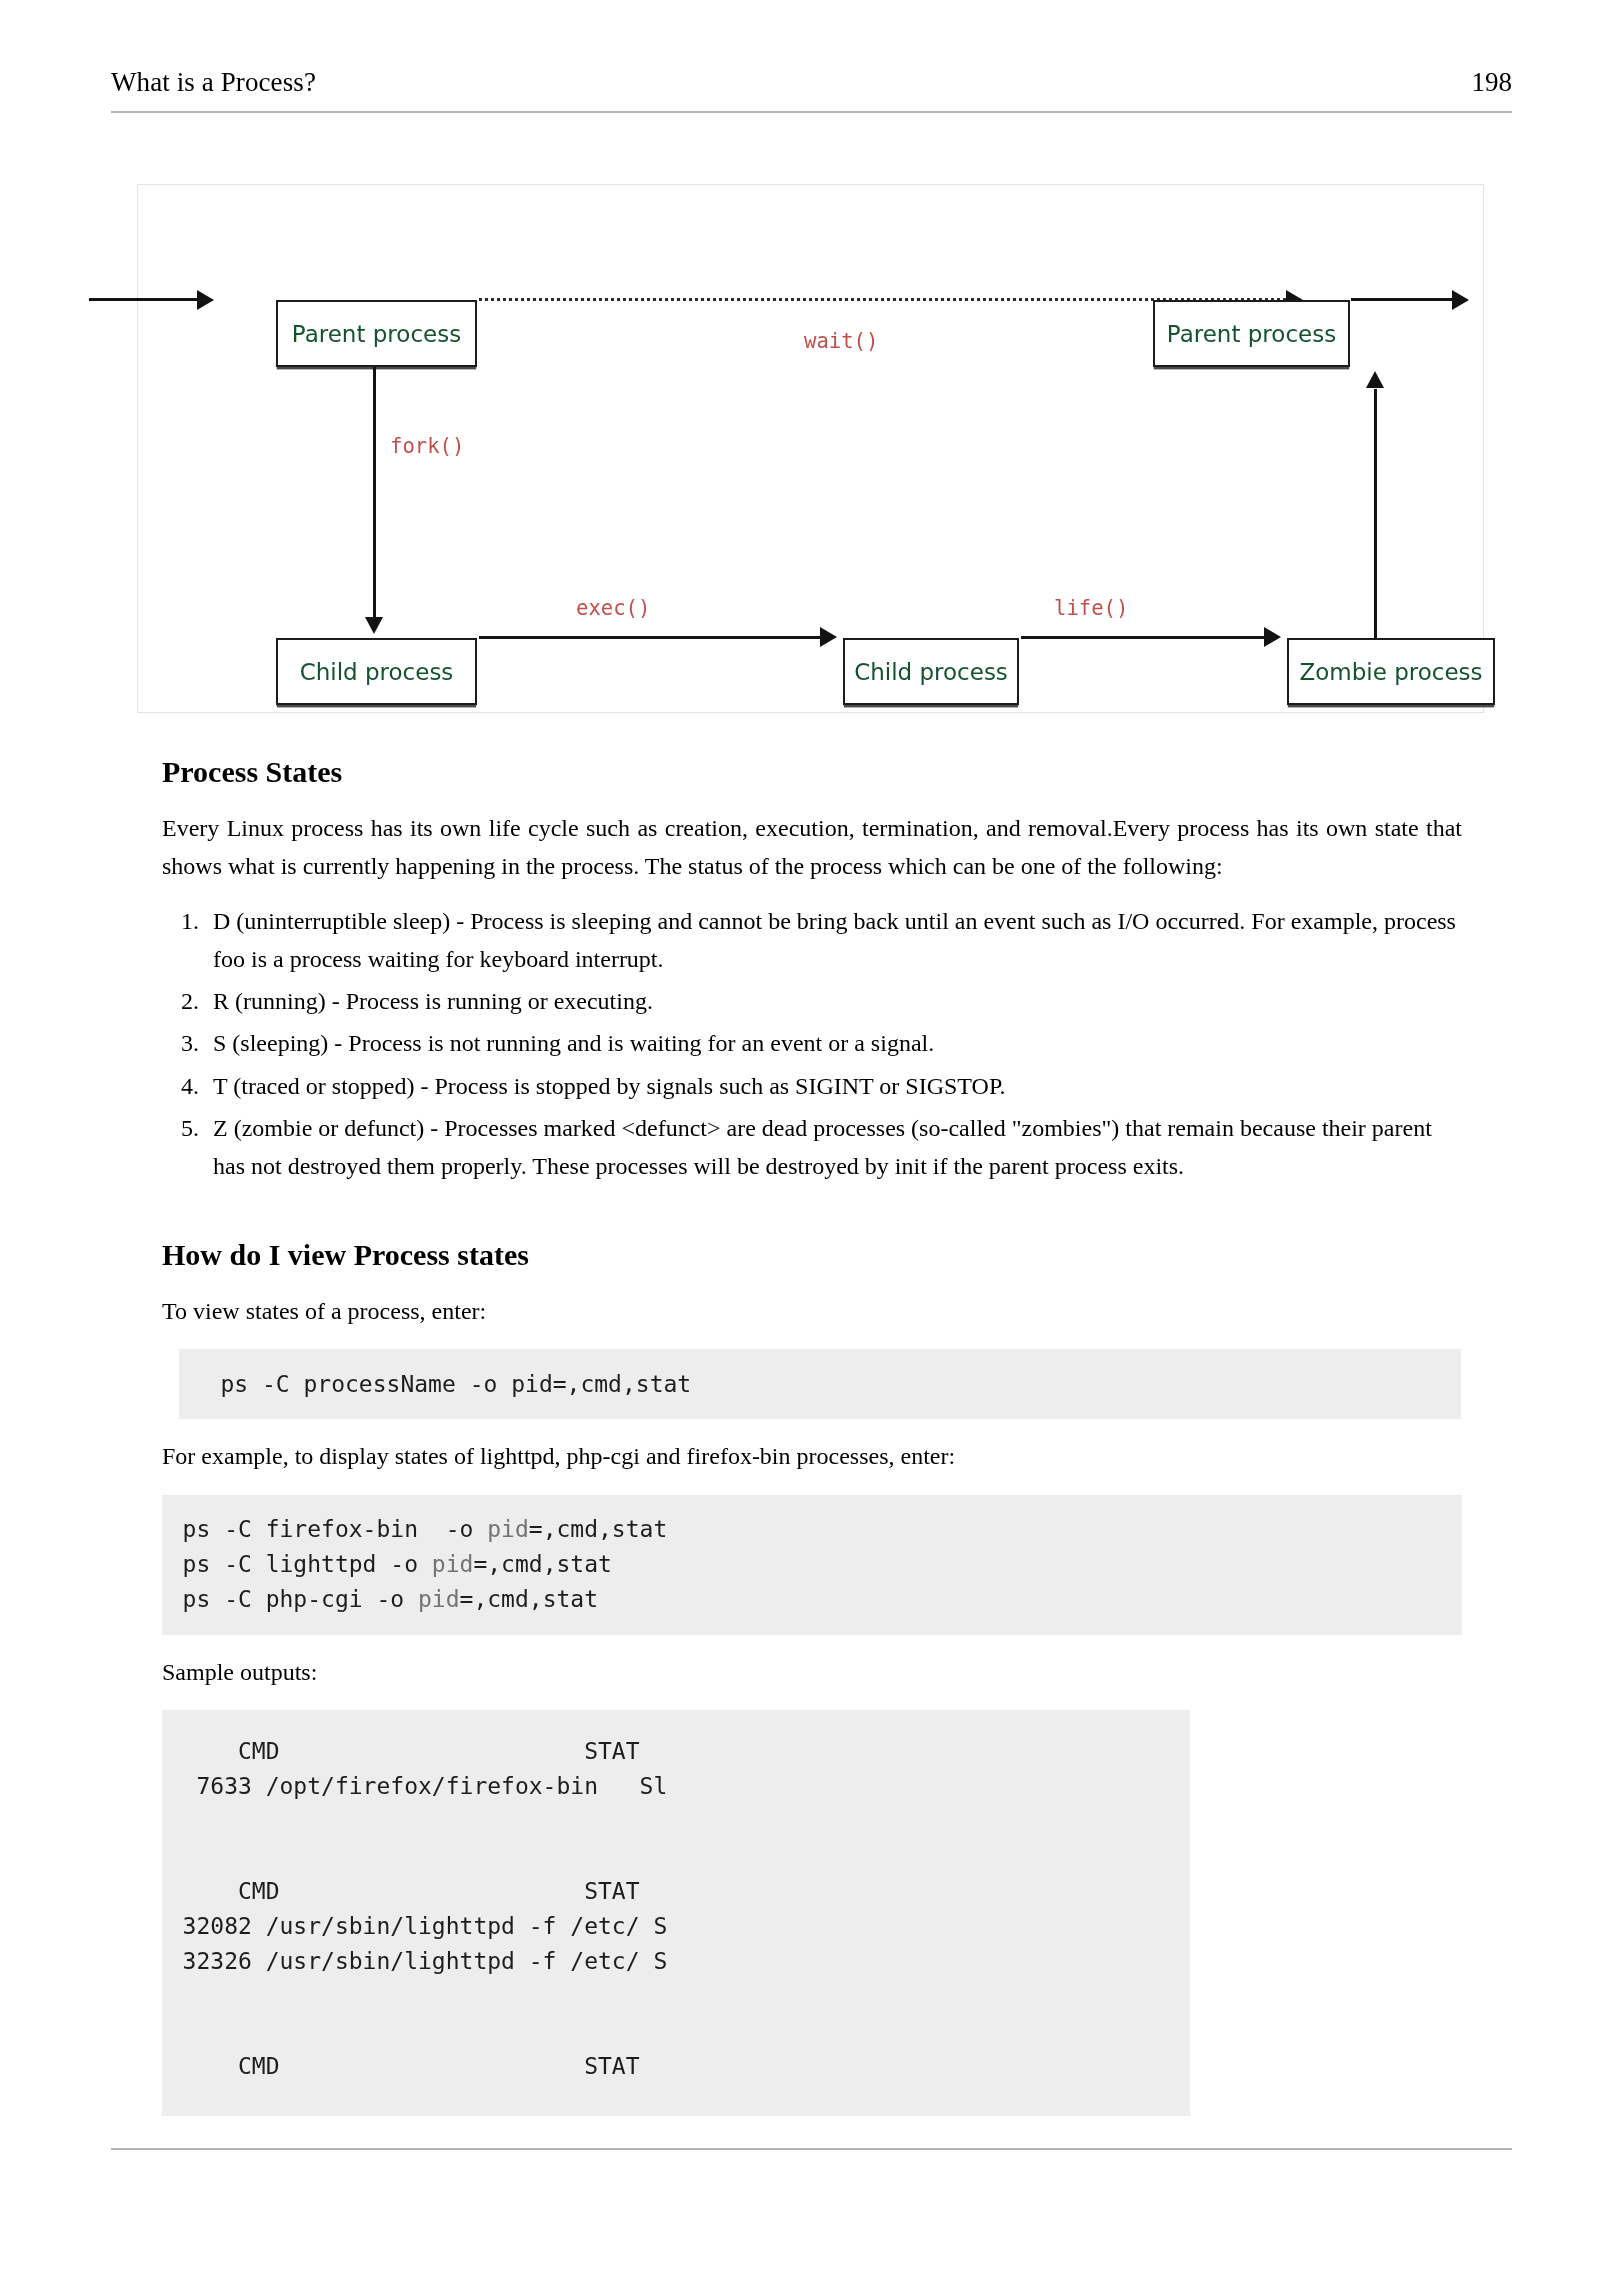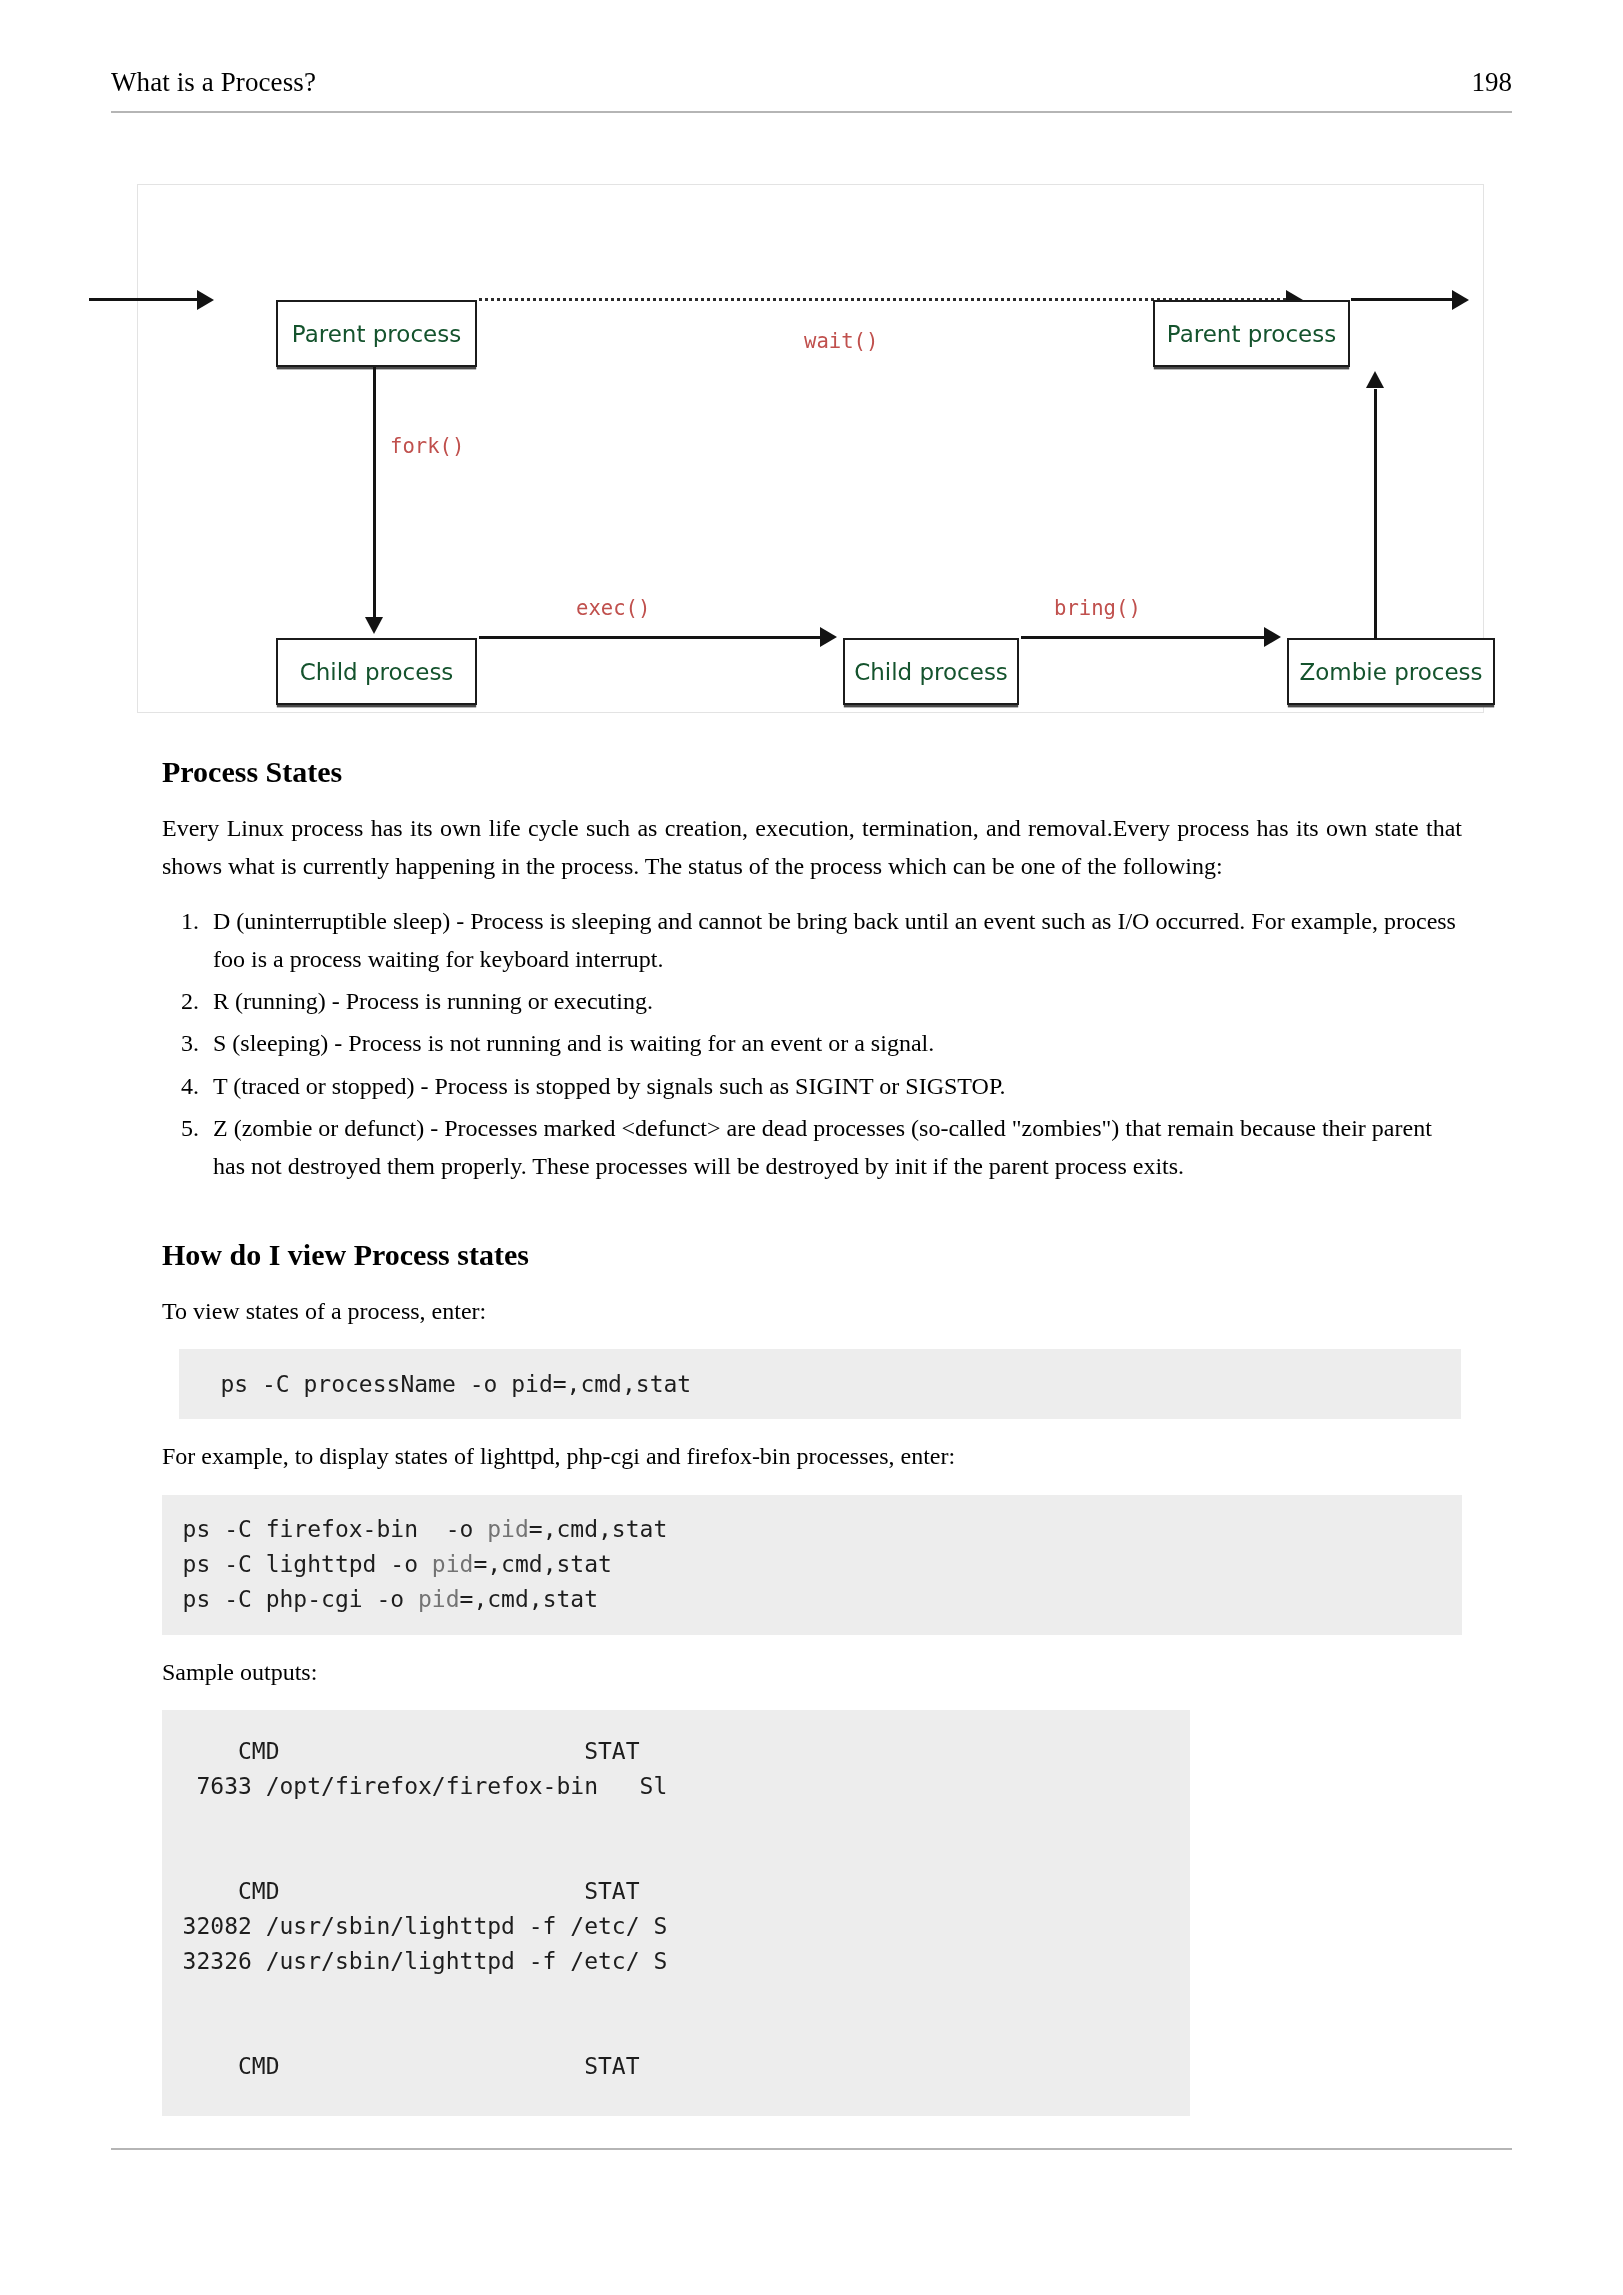--- a/index.html
+++ b/index.html
@@ -266,21 +266,21 @@
     <div class="hline" style="left:341px; top:451px; width:342px;"></div>
     <div class="arrow-r" style="left:682px; top:442px;"></div>
     <div class="call-label" style="left:438px; top:411px;">exec()</div>
 
     <div class="pbox" style="left:705px; top:453px; width:176px; height:67px;">
       <span>Child process</span>
     </div>
 
     <div class="hline" style="left:883px; top:451px; width:244px;"></div>
     <div class="arrow-r" style="left:1126px; top:442px;"></div>
-    <div class="call-label" style="left:916px; top:411px;">bring()</div>
+    <div class="call-label" style="left:916px; top:411px;">life()</div>
 
     <div class="pbox" style="left:1149px; top:453px; width:208px; height:67px;">
       <span>Zombie process</span>
     </div>
 
     <div class="vline" style="left:1236px; top:204px; height:250px;"></div>
     <div class="arrow-u" style="left:1228px; top:186px;"></div>
 
   </div>
 

